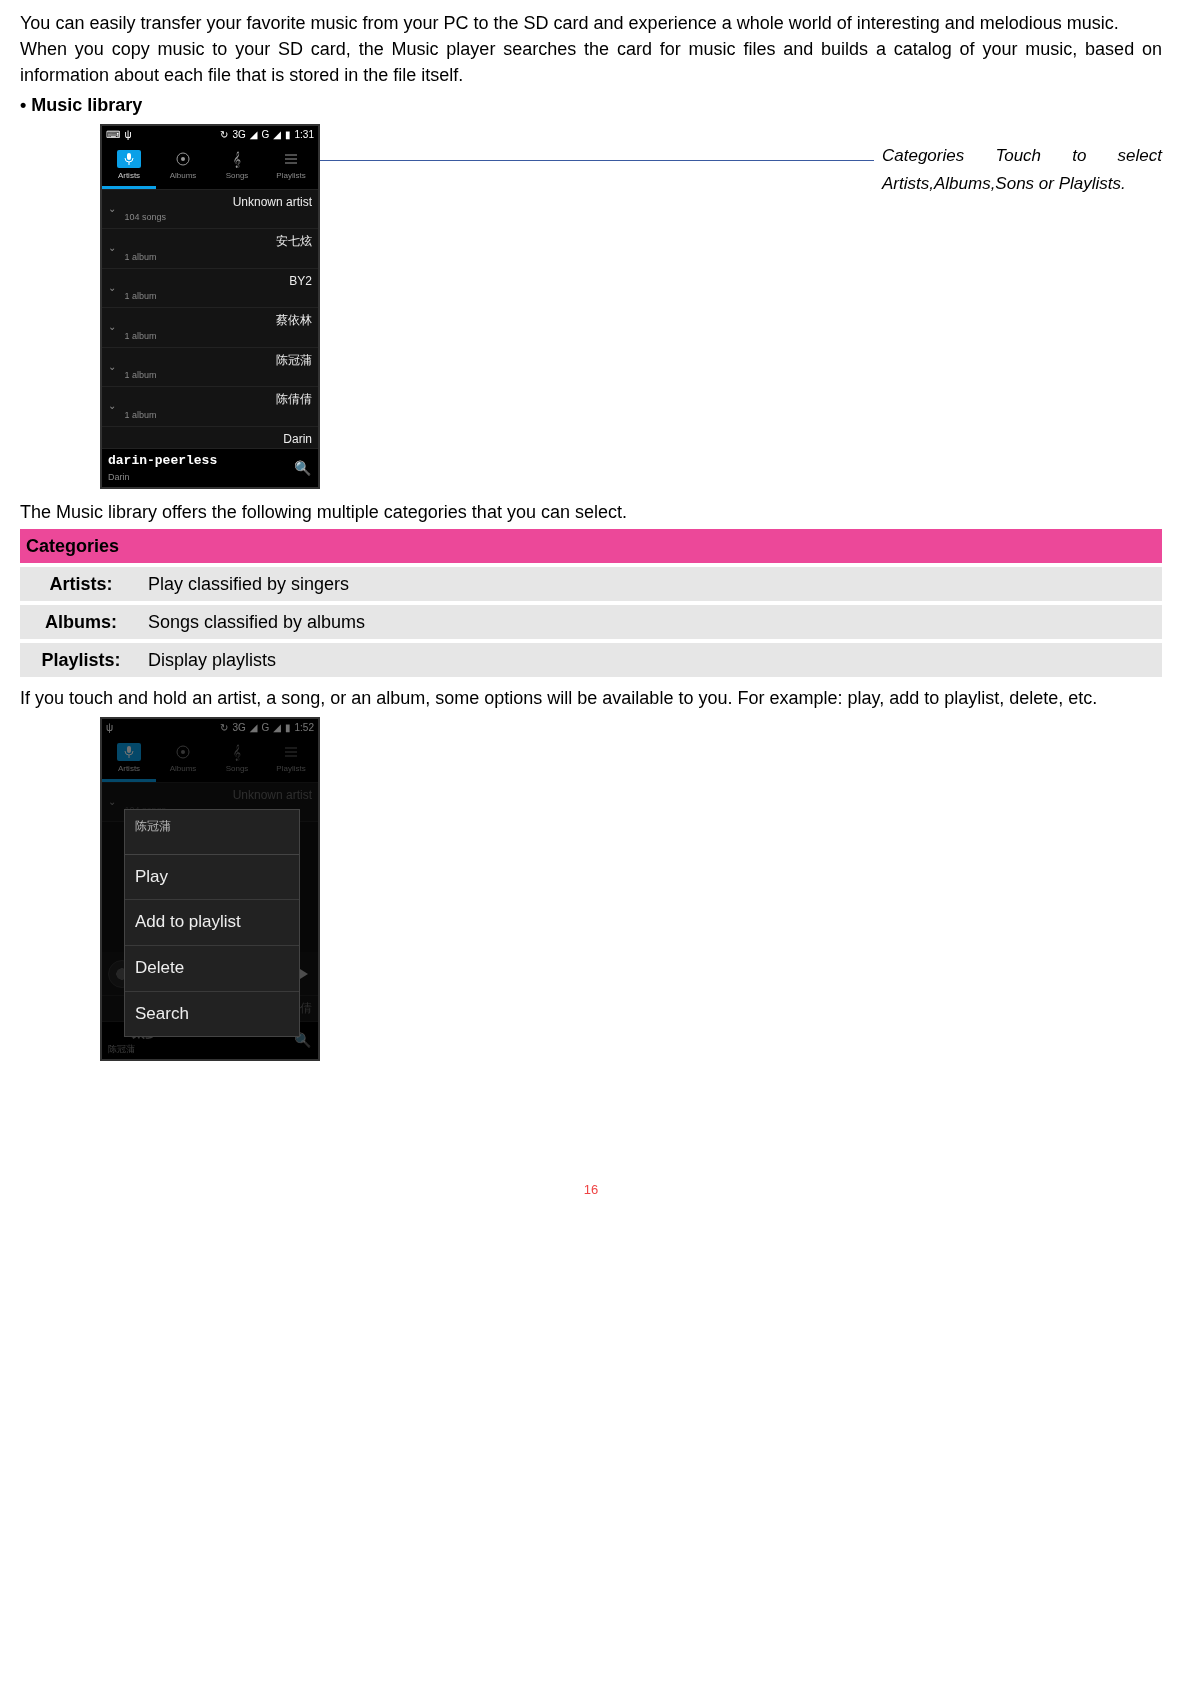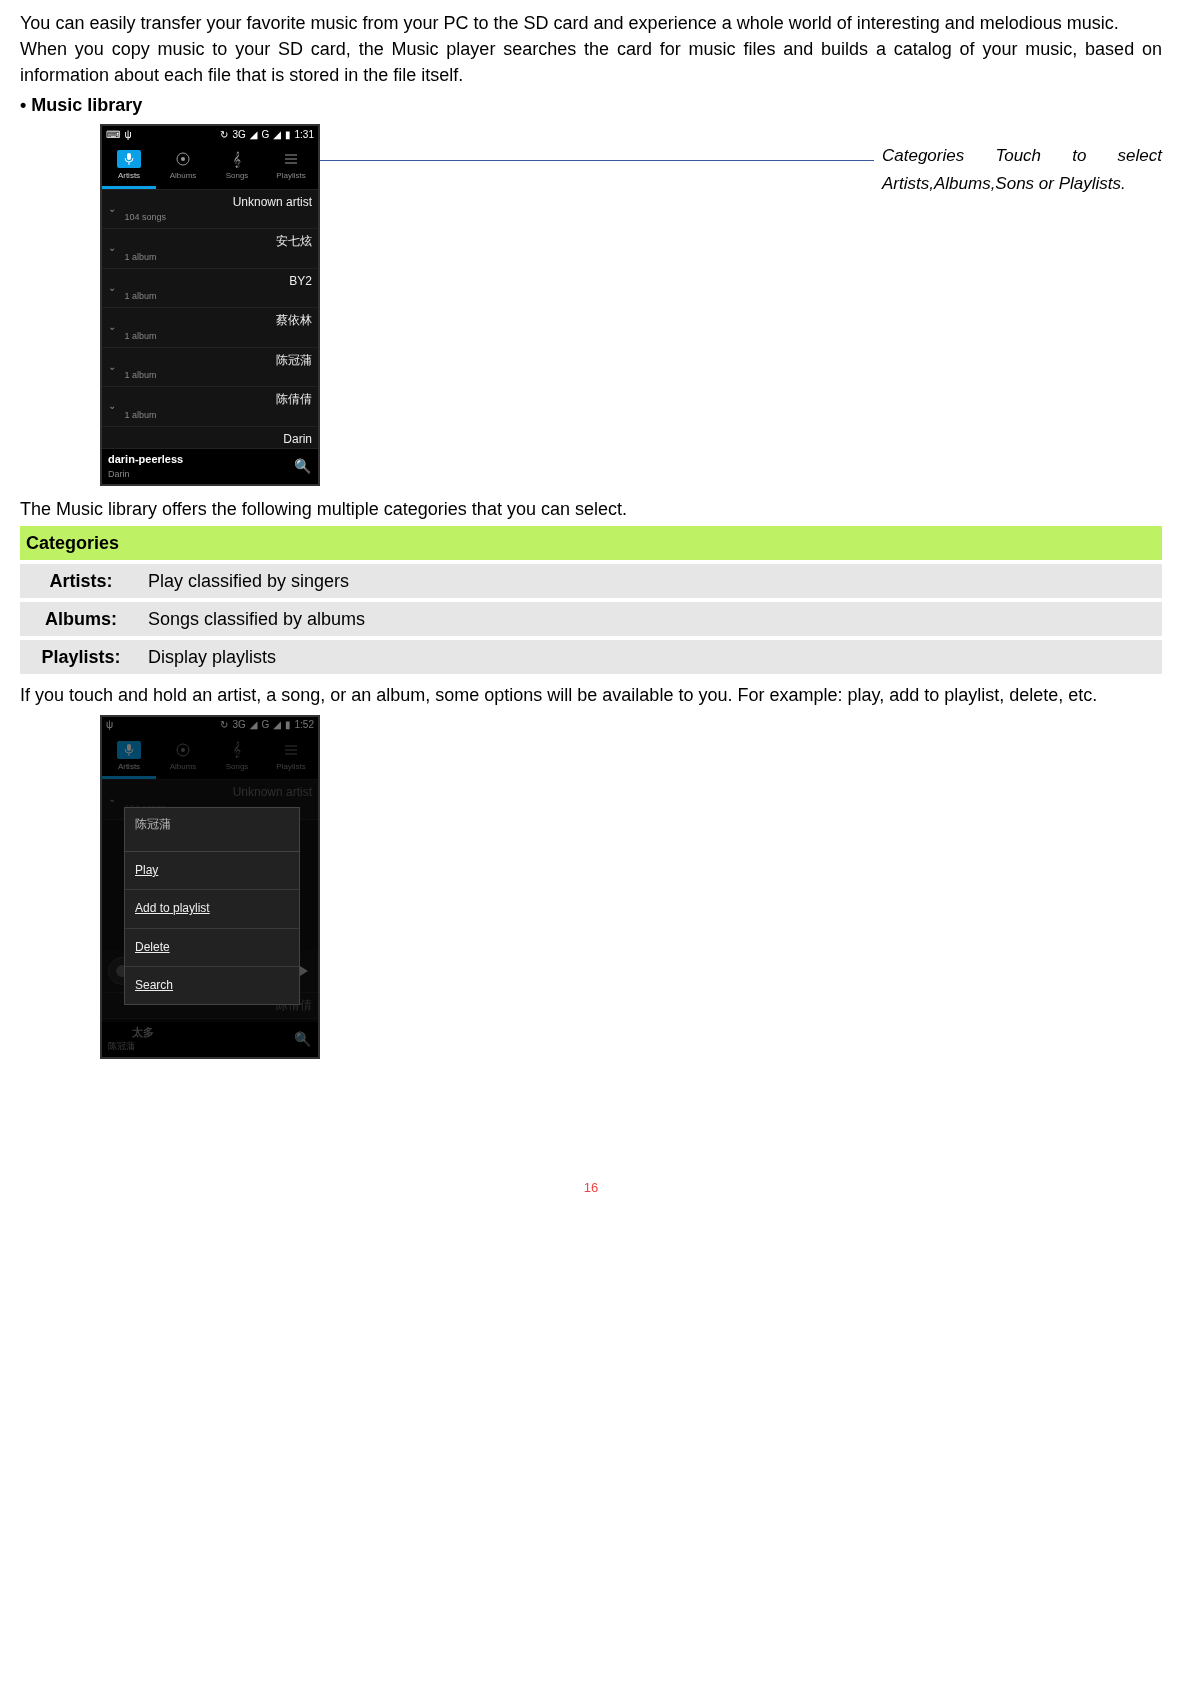--- a/index.html
+++ b/index.html
@@ -76,21 +76,21 @@
   }
   .listitem .chev { color:#888; margin-right:8px; font-size:10px; }
   .listitem .txt { flex:1; }
   .listitem .title { color:#eee; font-size:12px;text-align:right; }
   .listitem .sub { color:#888; font-size:9px; }
   .nowbar {
     display:flex; align-items:center;
     background:#000; padding:3px 6px;
   }
   .nowbar .np { flex:1; }
-  .nowbar .np .t { color:#fff; font-weight:bold; font-size:11px; }
+  .nowbar .np .t { color:#fff; font-weight:bold; font-size:13px;font-family:Liberation Mono, monospace; }
   .nowbar .np .a { color:#888; font-size:9px; }
   .nowbar .search { color:#888; font-size:14px; }
   .callout-line {
     flex:1;
     border-top: 1px solid #3a5aa0;
     margin-top: 36px;
     margin-left: -2px;
   }
   .callout-text {
     width: 280px;
@@ -109,39 +109,38 @@
   }
   table.cats td, table.cats th {
     background: #e6e6e6;
     border-bottom: 4px solid #fff;
     padding: 4px 6px;
     text-align: left;
     font-size: 18px;
     vertical-align: top;
   }
   table.cats th { font-weight: bold; }
-  table.cats .hrow th { background:#bef264; }
+  table.cats .hrow th { background:#ec4899; }
   table.cats td.k { font-weight:bold; width:110px;text-align:center; }
   .ctx-overlay {
     position:absolute;
     top: 90px; left: 22px; right: 18px;
     background:#222;
     border:1px solid #444;
     box-shadow: 0 0 0 2000px rgba(0,0,0,0.55);
   }
   .ctx-title {
     color:#bbb; font-size:12px;
     padding:8px 10px 18px 10px;
     border-bottom:1px solid #444;
   }
   .ctx-item {
-    color:#eee; font-size:12px;
+    color:#eee; font-size:17px;
     padding:10px 10px;
     border-bottom:1px solid #3a3a3a;
-    text-decoration:underline;
   }
   .phone2-wrap { margin-left: 80px; margin-top: 6px; }
   .phone-rel { position:relative; overflow:hidden; }
   .dim-item .title { color:#666; }
   .dim-item .sub { color:#444; }
   .albumart {
     width:26px;height:26px;border-radius:50%;
     background: radial-gradient(circle,#555 30%,#222 32%,#222 100%);
     margin-right:6px;
     border:1px solid #333;

